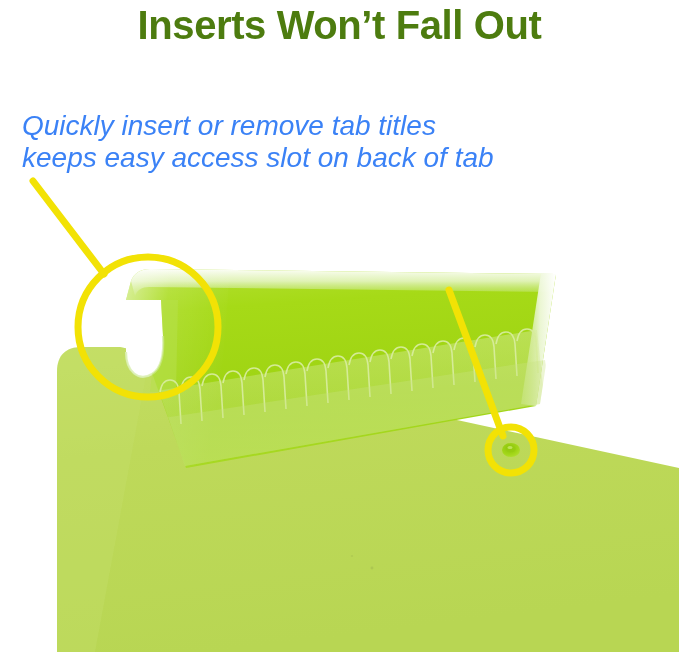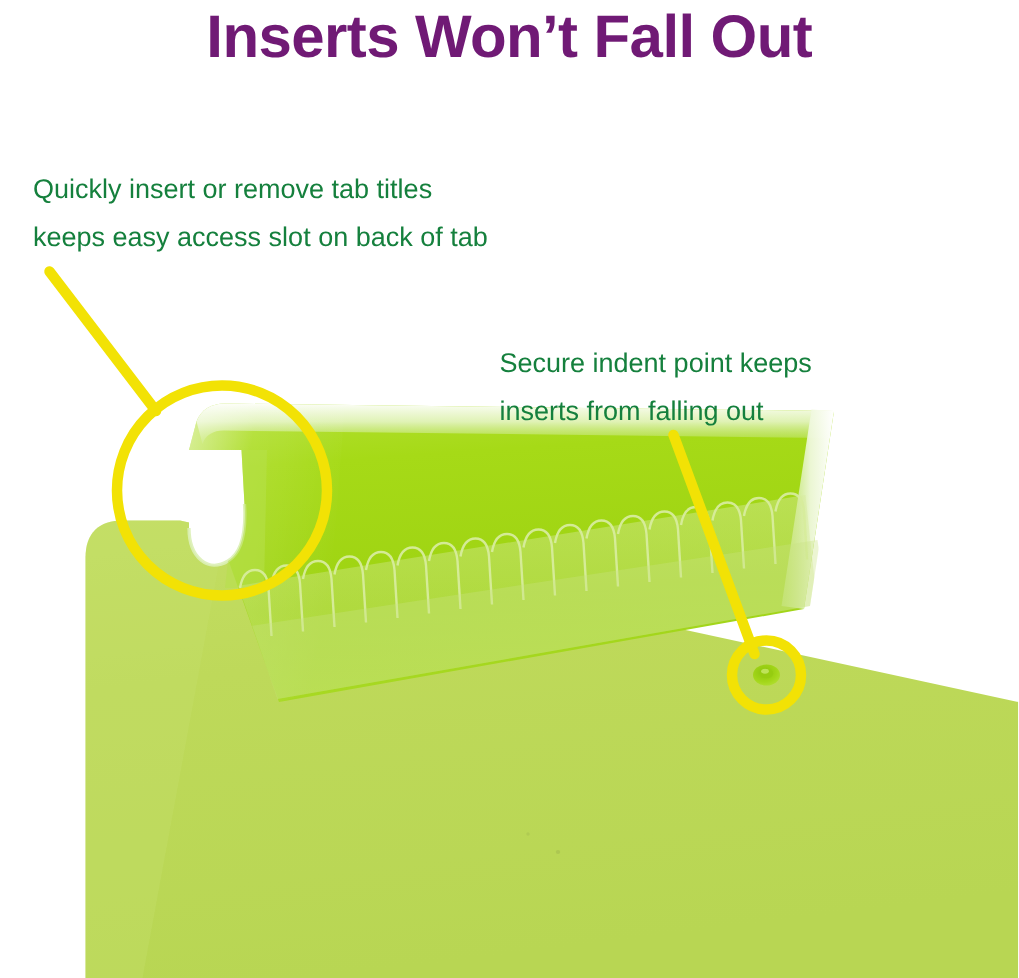--- a/index.html
+++ b/index.html
@@ -21,31 +21,32 @@
     position: absolute;
     left: 0;
     top: 2px;
     width: 679px;
     text-align: center;
     font-family: "Liberation Sans", sans-serif;
     font-weight: bold;
     font-size: 40px;
     line-height: 46px;
     letter-spacing: -0.4px;
-    color: #701a75;
+    color: #4d7c0f;
     white-space: nowrap;
   }
 
   
   .caption {
     position: absolute;
     font-family: "Liberation Sans", sans-serif;
+    font-style: italic;
     font-weight: normal;
-    color: #15803d;
-    font-size: 18px;
+    color: #3b82f6;
+    font-size: 28px;
     line-height: 32px;
     white-space: nowrap;
   }
   .caption-left {
     left: 22px;
     top: 110px;
   }
   .caption-right {
     left: 333px;
     top: 226px;
@@ -219,18 +220,14 @@
       <line x1="449" y1="290" x2="503" y2="436" stroke="#f2e205" stroke-width="7" stroke-linecap="round"></line>
       <circle cx="511" cy="450" r="23" fill="none" stroke="#f2e205" stroke-width="7"></circle>
     </g>
   </svg>
 
   <div class="caption caption-left">
     <span class="line">Quickly insert or remove tab titles</span>
     <span class="line">keeps easy access slot on back of tab</span>
   </div>
 
-  <div class="caption caption-right">
-    <span class="line">Secure indent point keeps</span>
-    <span class="line">inserts from falling out</span>
-  </div>
 
 </div>
 
 </body></html>

